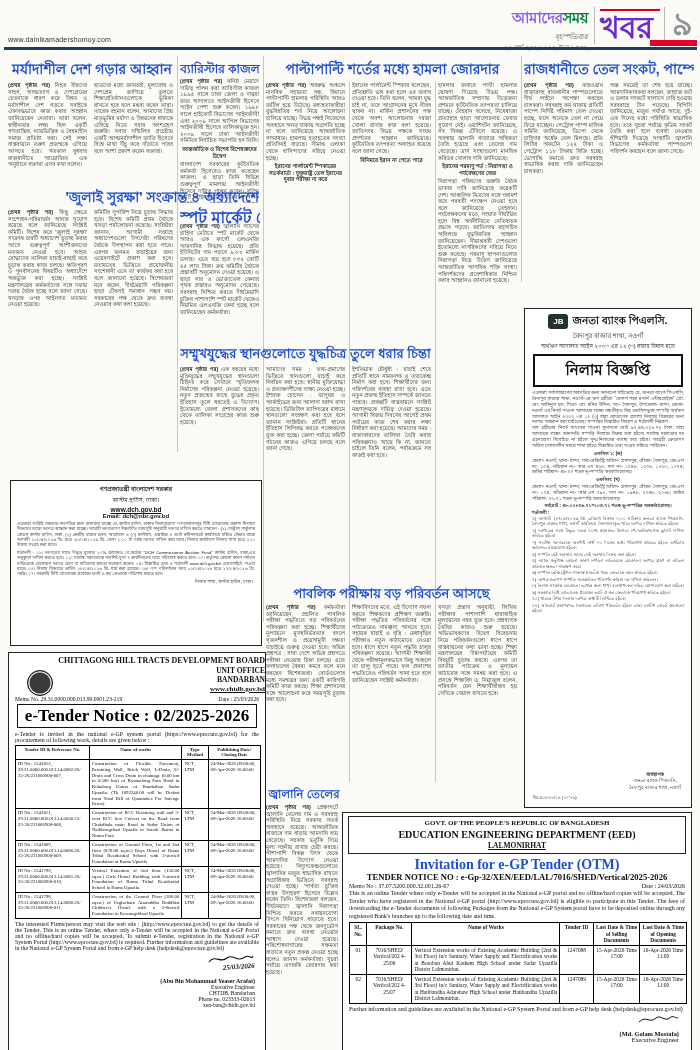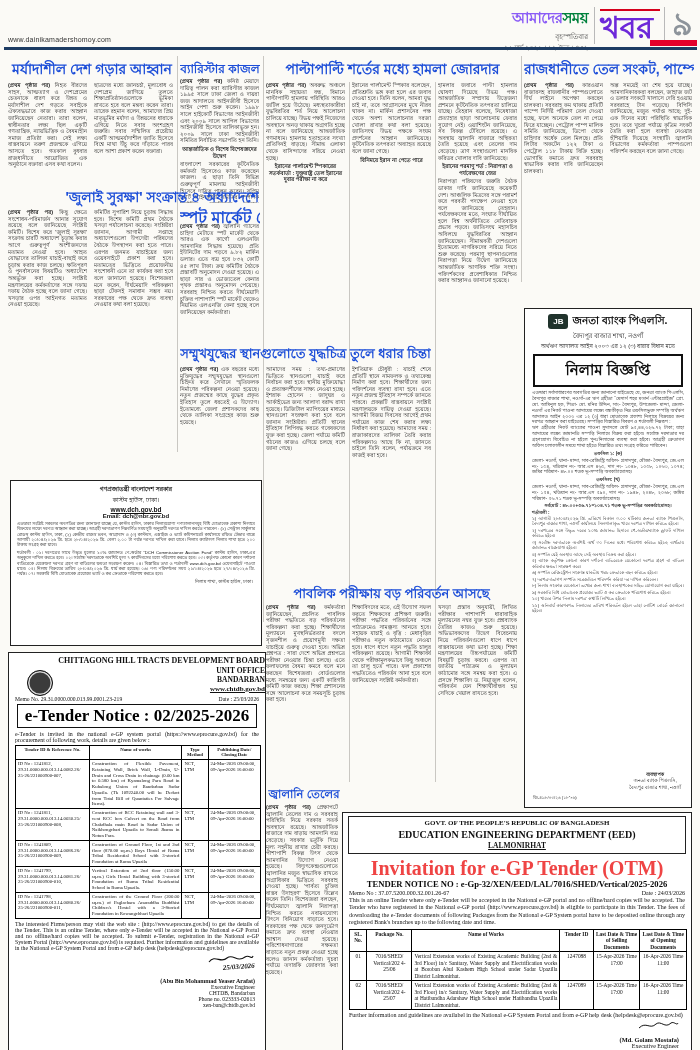--- a/index.html
+++ b/index.html
@@ -233,21 +233,21 @@
   </div>
   <div class="gc">GC-519/03/26 (8″×3)</div>
 </div>
 
 <div class="box serif" style="left:342px;top:788px;width:350px;height:254px;">
   <div class="eed-hd">
     <div style="font-size:7px;font-weight:bold;">GOVT. OF THE PEOPLE'S REPUBLIC OF BANGLADESH</div>
     <div style="font-size:10px;font-weight:bold;">EDUCATION ENGINEERING DEPARTMENT (EED)</div>
     <div class="link" style="font-size:7.5px;font-weight:bold;">LALMONIRHAT</div>
   </div>
-  <div style="text-align:center;font-size:20px;font-weight:bold;color:#ef4444;line-height:1.1;">Invitation for e-GP Tender (OTM)</div>
+  <div style="text-align:center;font-size:14px;font-weight:bold;color:#1d4ed8;line-height:1.1;">Invitation for e-GP Tender (OTM)</div>
   <div style="text-align:center;font-size:8.6px;font-weight:bold;color:#0a0a0a;">TENDER NOTICE NO : e-Gp-32/XEN/EED/LAL/7016/SHED/Vertical/2025-2026</div>
   <div style="display:flex;justify-content:space-between;font-size:6px;padding:1px 6px;color:#111;">
     <span>Memo No : 37.07.5200.000.32.001.26-67</span>
     <span>Date : 24/03/2026</span>
   </div>
   <div style="font-size:6px;padding:0 6px;color:#111;text-align:justify;line-height:1.25;">This is an online Tender where only e-Tender will be accepted in the National e-GP portal and no offline/hard copies will be accepted. The Tender who have registered in the National e-GP portal (http://www.eprocure.gov.bd) is eligible to participate in this Tender. The fees of downloading the e-Tender documents of following Packages from the National e-GP System portal have to be deposited online through any registered Bank's branches up to the following date and time.</div>
   <table class="tnd" style="margin:2px 6px;width:338px;font-size:5.4px;line-height:1.2;">
     <tbody>
         <tr>
       <th style="width:13px;">SL. No.</th>

